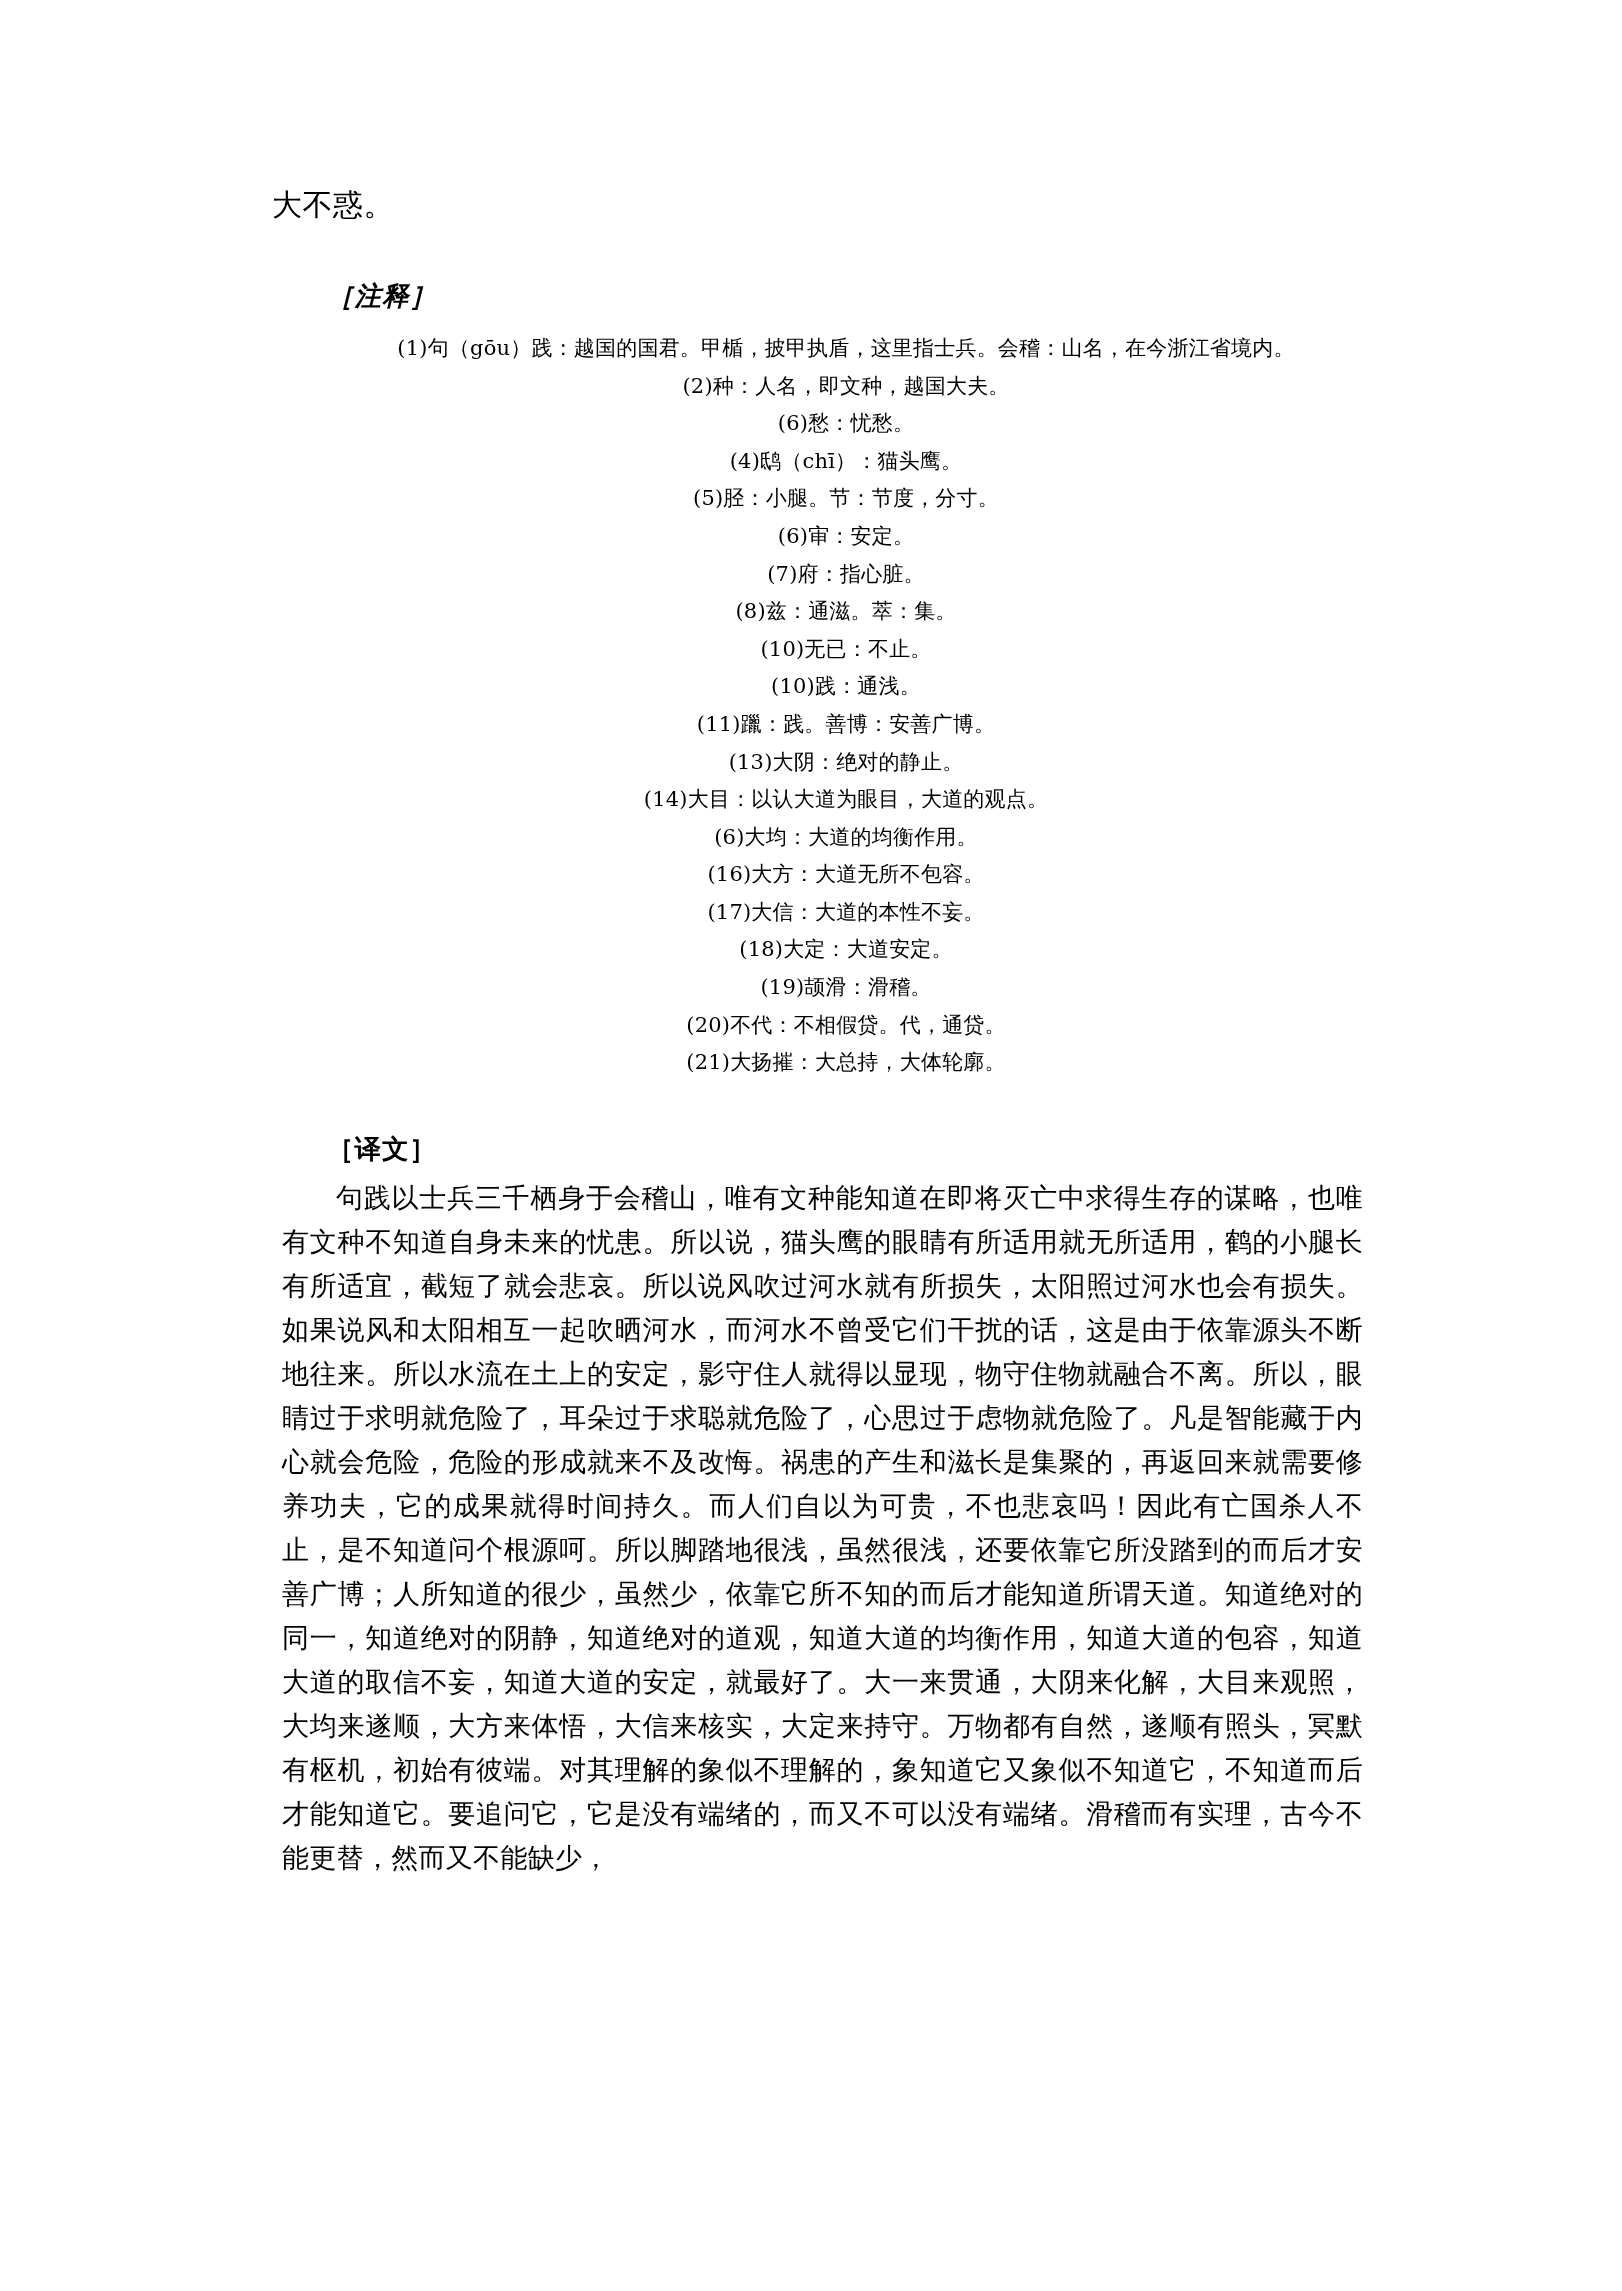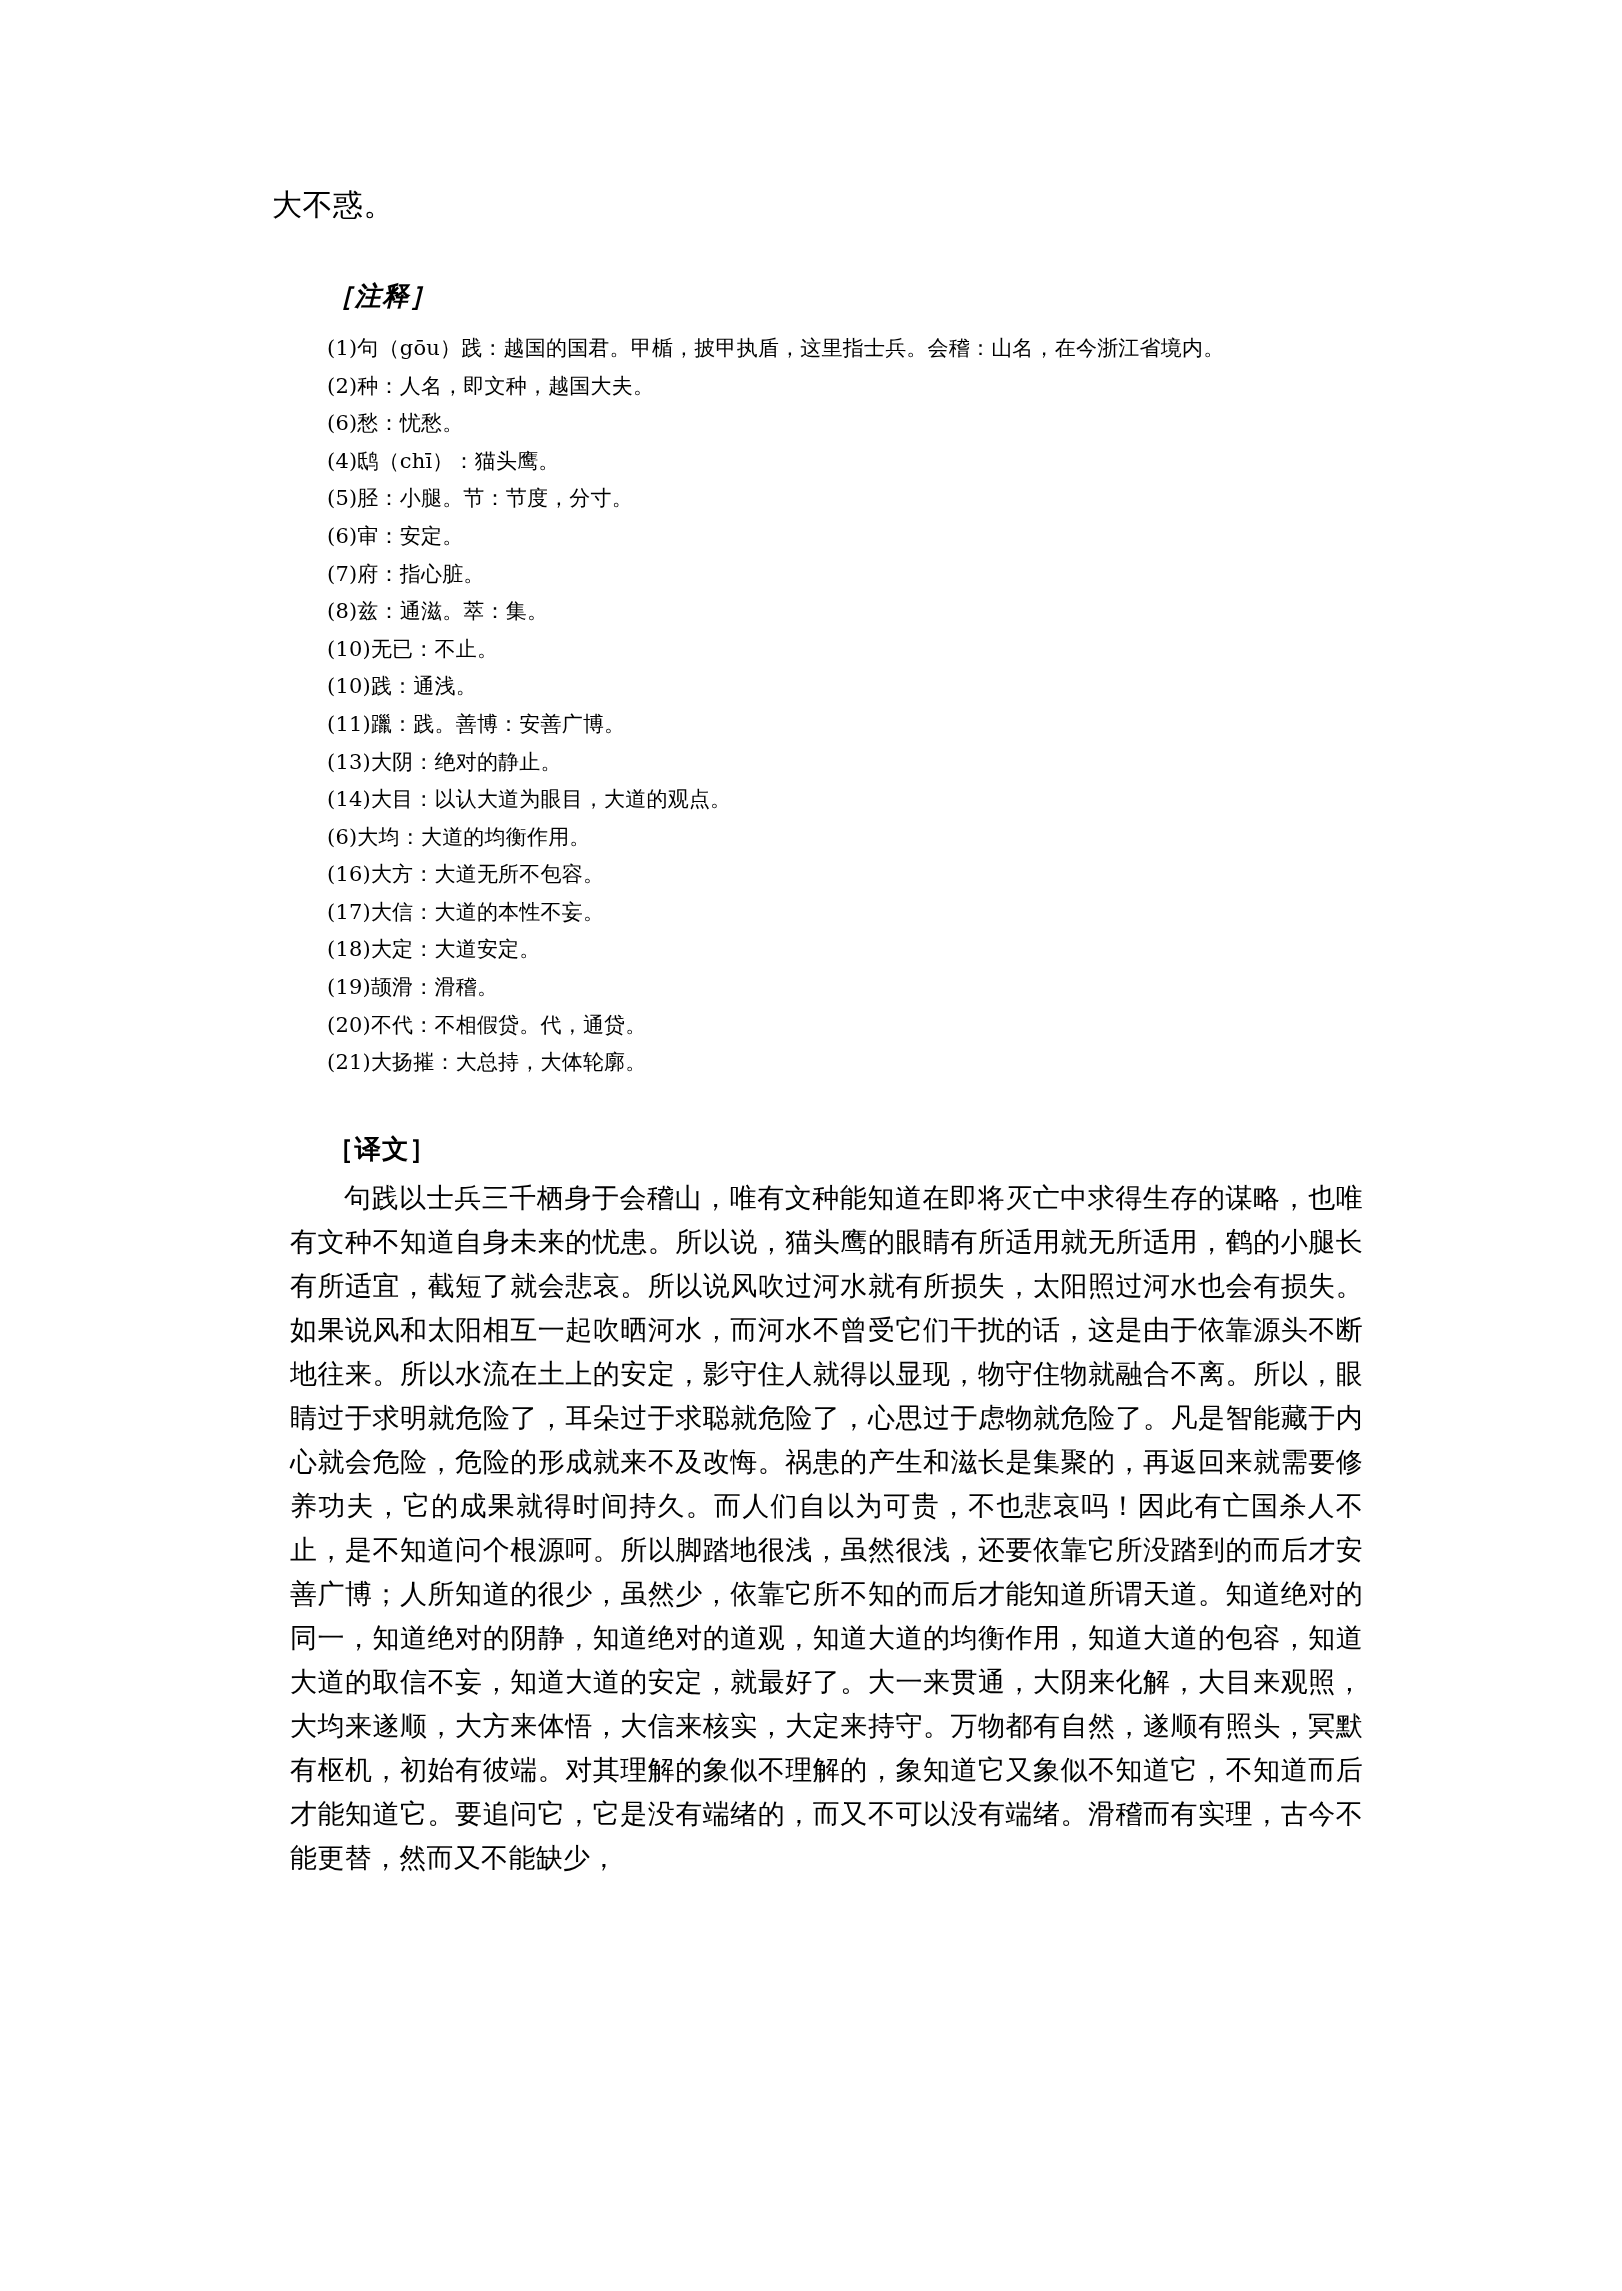--- a/index.html
+++ b/index.html
@@ -41,37 +41,38 @@
     margin: 0;
     padding: 0;
     list-style: none;
     margin-left: 55px;
   }
   .notes-list li {
     font-size: 21px;
     line-height: 1.0;
     padding: 8.3px 0;
     letter-spacing: 0.2px;
+    text-align: center;
   }
   .translation-heading {
     font-size: 26.5px;
     font-weight: bold;
     letter-spacing: 1px;
     margin-left: 55px;
     margin-top: 49px;
     margin-bottom: 9.8px;
   }
   .translation-body {
     font-size: 27px;
     line-height: 1.63;
     text-align: justify;
     text-justify: inter-ideograph;
     text-indent: 2em;
     letter-spacing: 0.3px;
-    margin-left: 18px;
+    margin-left: 10px;
     margin-right: 2px;
   }
 </style>
 </head>
 <body>
 
 <div class="page">
   <div class="content">
 
     <div class="lead-line">大不惑。</div>

